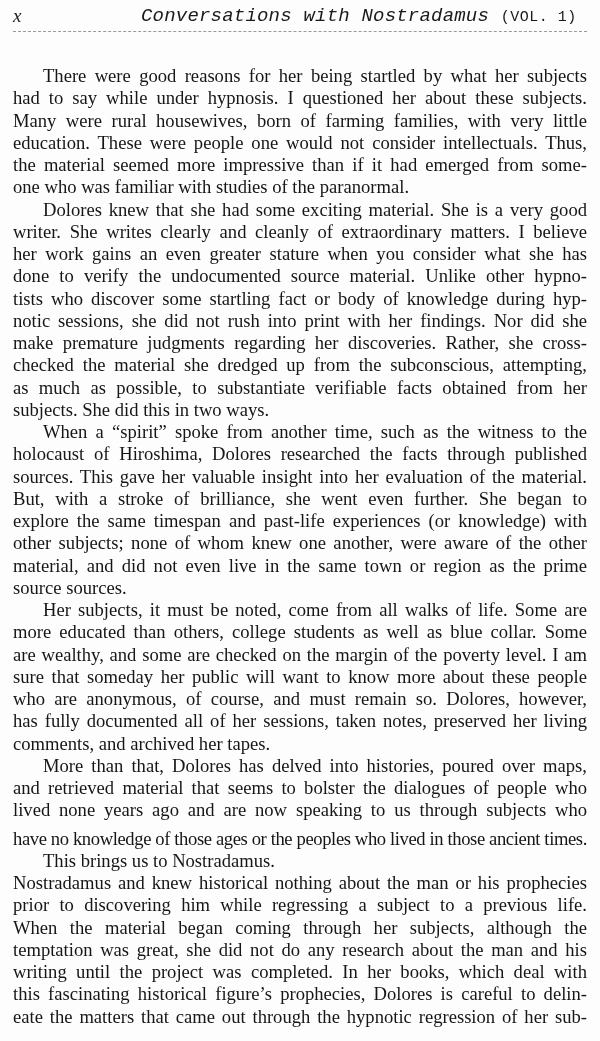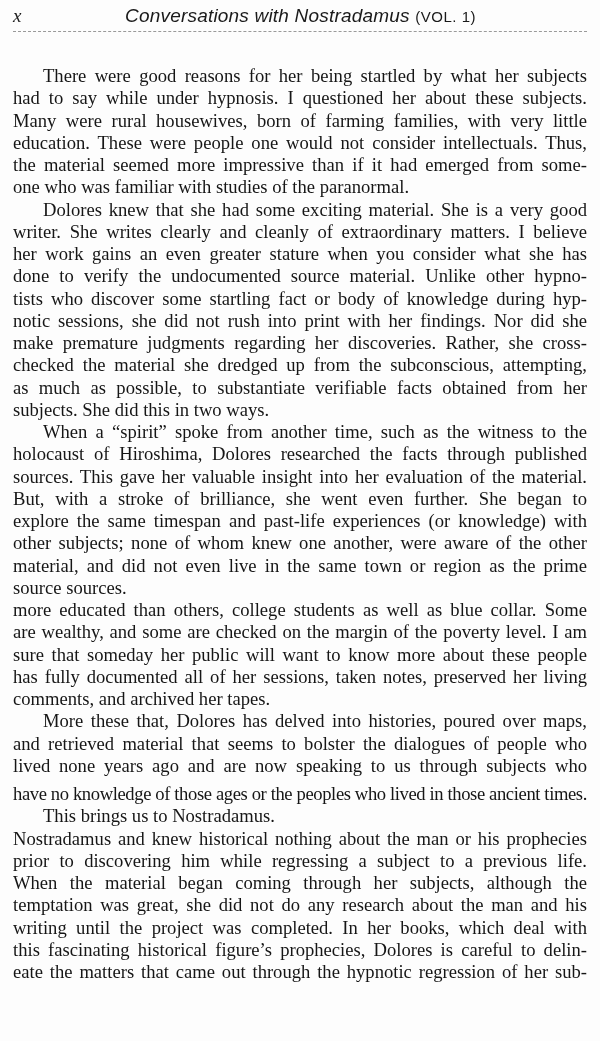--- a/index.html
+++ b/index.html
@@ -1,20 +1,20 @@
 <!DOCTYPE html>
 <html><head>
 <meta charset="utf-8">
 <style>
   html, body { margin: 0; padding: 0; background: #ffffff; }
   body { width: 600px; height: 1041px; overflow: hidden; position: relative; }
   .page { position: absolute; left: 0; top: 0; width: 600px; height: 1041px; background: #fdfdfd; }
   .header { position: absolute; left: 13px; top: 5px; width: 572px; height: 26px; }
   .page-num { position: absolute; left: 0; top: 0; font-family: "Liberation Serif", serif; font-style: italic; font-size: 19px; color: #1a1a1a; }
-  .running-title { position: absolute; left: 112px; top: 0; font-family: Liberation Sans, sans-serif; font-style: italic; font-size: 19px; color: #1a1a1a; letter-spacing: 0.2px; white-space: nowrap; }
+  .running-title { position: absolute; left: 128px; top: 0; font-family: Liberation Mono, monospace; font-style: italic; font-size: 19px; color: #1a1a1a; letter-spacing: 0.2px; white-space: nowrap; }
   .running-title .vol { font-style: normal; font-size: 15px; letter-spacing: 0.5px; }
   .rule { position: absolute; left: 13px; top: 31px; width: 574px; height: 0; border-top: 1px dashed #9a9a9a; }
   .body-text { position: absolute; left: 13px; top: 65px; width: 574px; font-family: "Liberation Serif", serif; font-size: 18.6px; color: #161616; }
   .line { height: 22.25px; line-height: 22.25px; white-space: nowrap; text-align: justify; text-align-last: justify; overflow: hidden; }
   .line.last { text-align-last: left; }
   .line.indent { padding-left: 30px; }
 </style>
 </head>
 <body>
 
@@ -50,28 +50,30 @@
         <div class="line indent">When a “spirit” spoke from another time, such as the witness to the</div>
         <div class="line">holocaust of Hiroshima, Dolores researched the facts through published</div>
         <div class="line">sources. This gave her valuable insight into her evaluation of the material.</div>
         <div class="line">But, with a stroke of brilliance, she went even further. She began to</div>
         <div class="line">explore the same timespan and past-life experiences (or knowledge) with</div>
         <div class="line">other subjects; none of whom knew one another, were aware of the other</div>
         <div class="line">material, and did not even live in the same town or region as the prime</div>
         <div class="line last">source sources.</div>
       </div>
       <div>
+        <div class="line indent">Her subjects, it must be noted, come from all walks of life. Some are</div>
         <div class="line">more educated than others, college students as well as blue collar. Some</div>
         <div class="line">are wealthy, and some are checked on the margin of the poverty level. I am</div>
         <div class="line">sure that someday her public will want to know more about these people</div>
+        <div class="line">who are anonymous, of course, and must remain so. Dolores, however,</div>
         <div class="line">has fully documented all of her sessions, taken notes, preserved her living</div>
         <div class="line last">comments, and archived her tapes.</div>
       </div>
       <div>
-        <div class="line indent">More these that, Dolores has delved into histories, poured over maps,</div>
+        <div class="line indent">More than that, Dolores has delved into histories, poured over maps,</div>
         <div class="line">and retrieved material that seems to bolster the dialogues of people who</div>
         <div class="line">lived none years ago and are now speaking to us through subjects who</div>
         <div class="line last" style="letter-spacing: -0.383398px; text-align-last: left; margin-top: 6px;">have no knowledge of those ages or the peoples who lived in those ancient times.</div>
       </div>
       <div>
         <div class="line indent last">This brings us to Nostradamus.</div>
       </div>
       <div>
         <div class="line">Nostradamus and knew historical nothing about the man or his prophecies</div>
         <div class="line">prior to discovering him while regressing a subject to a previous life.</div>

